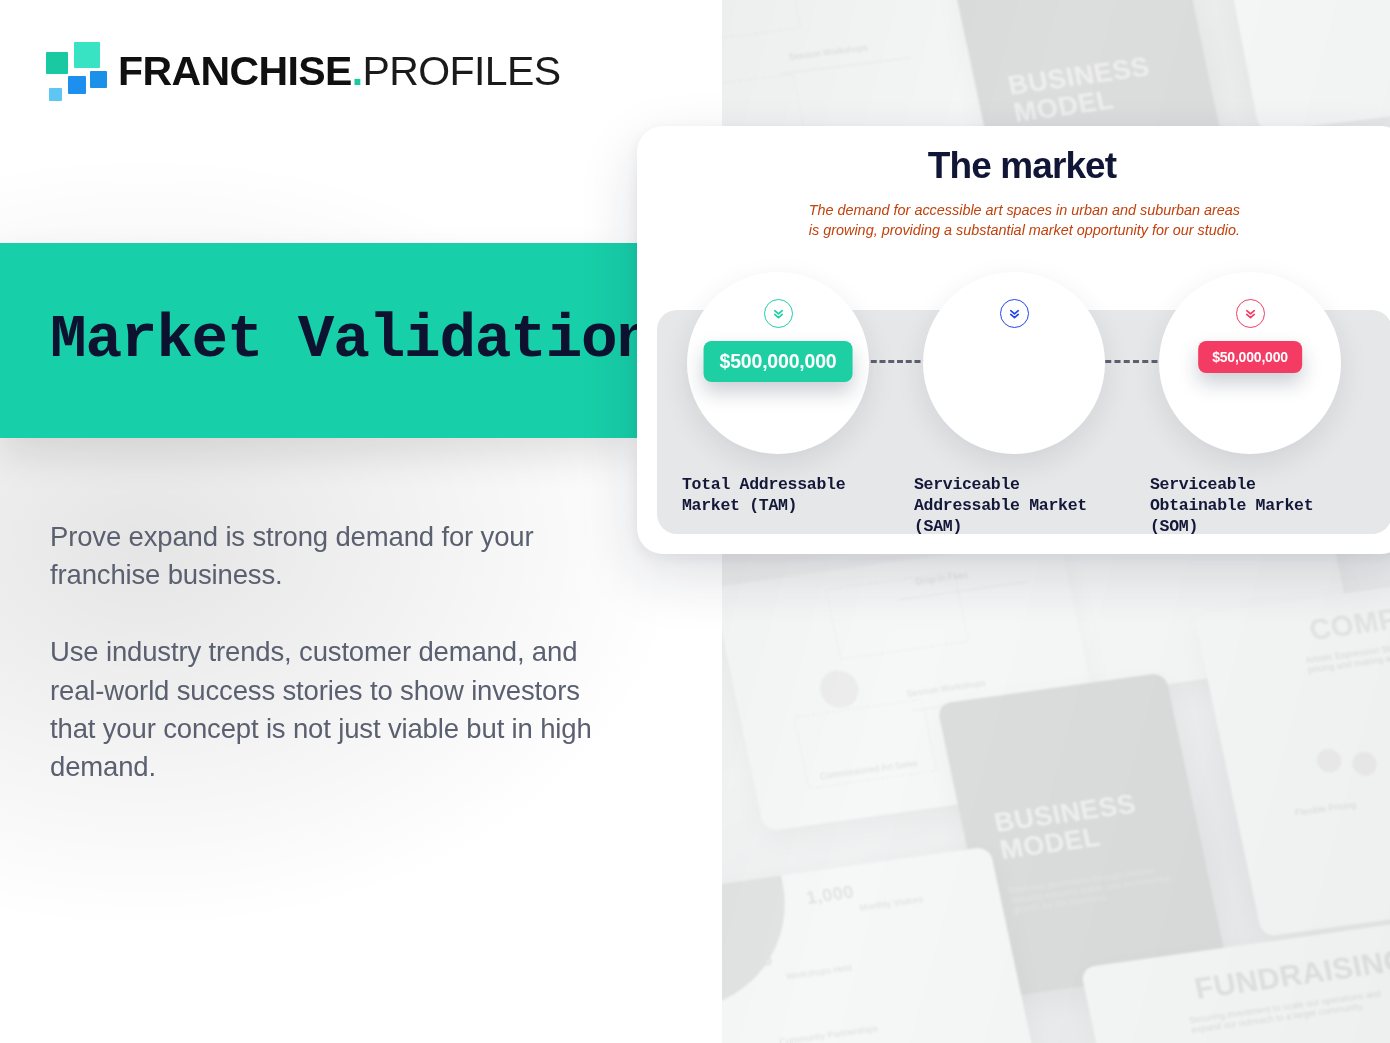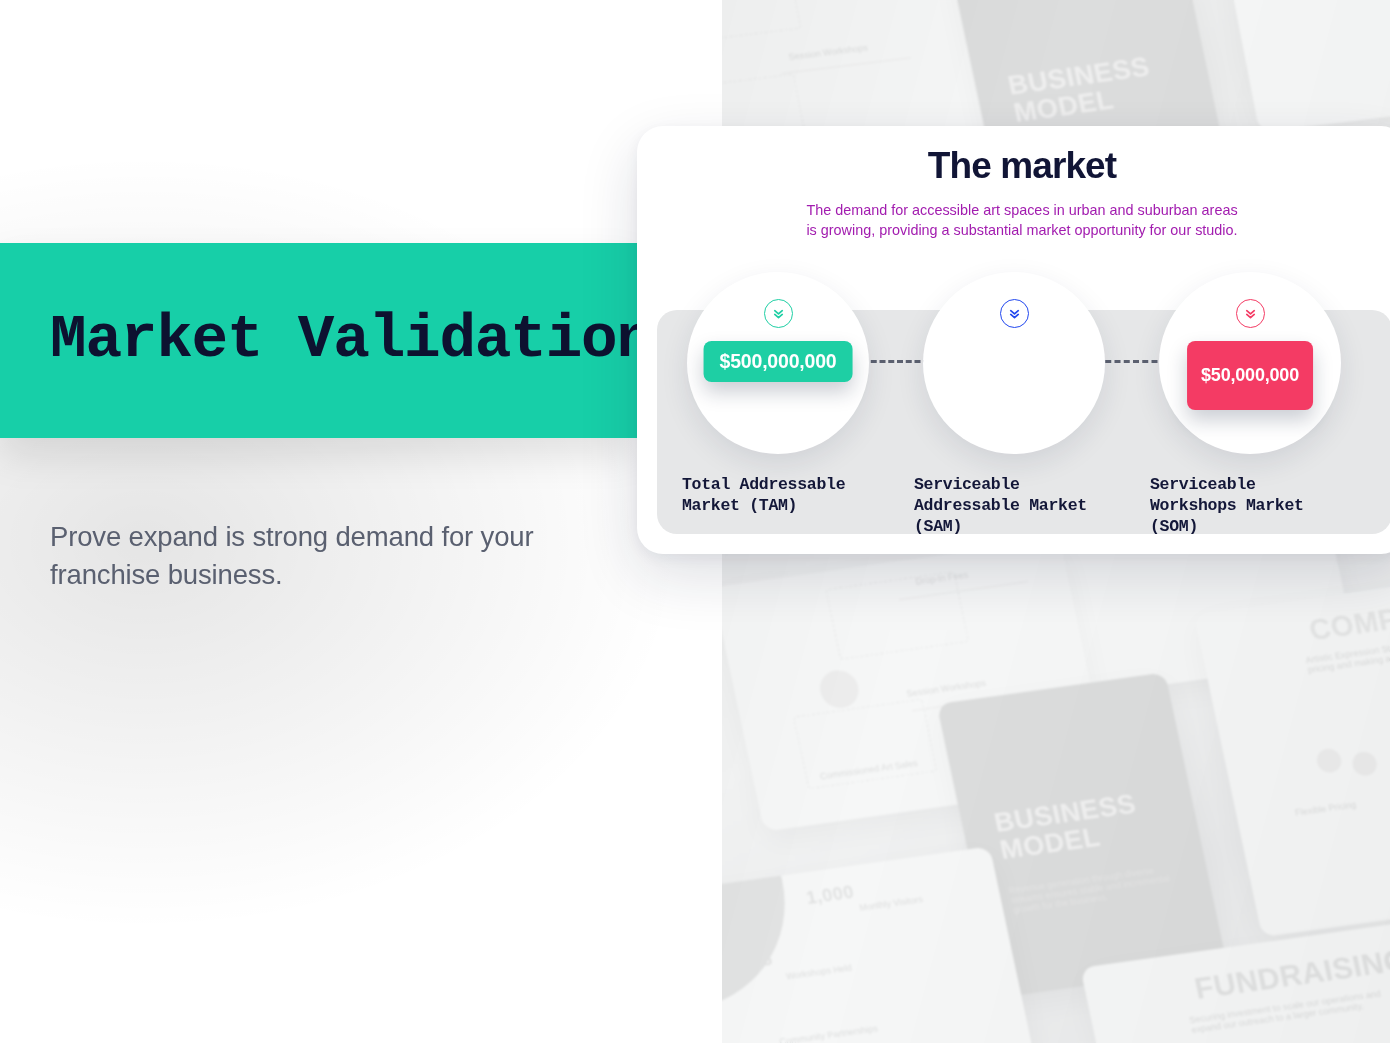--- a/index.html
+++ b/index.html
@@ -172,25 +172,26 @@
     font-size: 37px;
     font-weight: 800;
     color: #111536;
     letter-spacing: -0.9px;
   }
   .card-sub {
     position: absolute;
     left: 50%; transform: translateX(-50%);
     top: 75px;
     width: 436px;
-    text-align: center;
+    text-align: right;
     font-size: 14.4px;
     line-height: 1.36;
-    color: #a21caf;
+    color: #c2410c;
     font-weight: 400;
+    font-style: italic;
   }
 
   
   .panel {
     position: absolute;
     left: 20px; top: 184px;
     width: 735px; height: 224px;
     background: #e6e7e8;
     border-radius: 20px;
   }
@@ -241,21 +242,21 @@
     transform: translateX(-50%);
     padding: 9px 16px;
     border-radius: 8px;
     color: #ffffff;
     font-weight: 800;
     font-size: 19.5px;
     letter-spacing: -0.2px;
     white-space: nowrap;
     box-shadow: 0 10px 20px rgba(20,30,60,0.22);
   }
-  .stage-som .amount-pill { font-size: 18px; padding: 24px 14px; }
+  .stage-som .amount-pill { font-size: 14px; padding: 8px 14px; }
 
   .stage-label {
     margin-top: 20px;
     font-size: 16.5px;
     font-weight: 800;
     line-height: 1.28;
     color: #131738;
     letter-spacing: -0.3px;
     font-family: Liberation Mono, monospace;
   }
@@ -339,27 +340,42 @@
       <div class="bg-txt" style="left:108px; top:20px; font-size:30px;">FUNDRAISING</div>
       <div class="bg-lbl" style="left:96px; top:62px; width:200px; white-space:normal;">Securing investment to scale our operations and expand our outreach to a larger community.</div>
 
     </div>
 
     <div class="bg-blur"></div>
   </div>
 
   <div class="left-panel">
 
+    <div class="logo">
+      <div class="logo-marks">
+        <span class="sq sq-a"></span>
+        <span class="sq sq-b"></span>
+        <span class="sq sq-c"></span>
+        <span class="sq sq-d"></span>
+        <span class="sq sq-e"></span>
+      </div>
+      <div class="logo-text">
+        <span class="logo-bold">FRANCHISE</span>
+          <span class="logo-dot">.</span>
+          <span class="logo-thin">PROFILES</span>
+      </div>
+    </div>
 
     <div class="banner">
       <h1 class="banner-title">Market Validation</h1>
     </div>
 
     <div class="body-copy">
       <p>Prove expand is strong demand for your franchise business.</p>
+      <p>Use industry trends, customer demand, and real-world success stories to show investors that your concept is not just viable but in high demand.</p>
     </div>
   </div>
 
   <div class="market-card">
 
     <div class="card-title">The market</div>
     <div class="card-sub">The demand for accessible art spaces in urban and suburban areas is growing, providing a substantial market opportunity for our studio.</div>
 
     <div class="panel"></div>
 
@@ -396,19 +412,19 @@
       <div class="stage-col stage-som">
         <div class="bubble">
           <span class="chev-ring" style="color:#f43b64;">
             <svg width="15" height="15" viewBox="0 0 16 16" fill="none" stroke="currentColor" stroke-width="1.8" stroke-linecap="round" stroke-linejoin="round">
               <polyline points="4,5 8,8.5 12,5"></polyline>
               <polyline points="4,9 8,12.5 12,9"></polyline>
             </svg>
           </span>
           <span class="amount-pill" style="background:#f43b64;">$50,000,000</span>
         </div>
-        <div class="stage-label">Serviceable Workshops Market (SOM)</div>
+        <div class="stage-label">Serviceable Obtainable Market (SOM)</div>
       </div>
 
     </div>
   </div>
 
 </div>
 
 </body></html>

